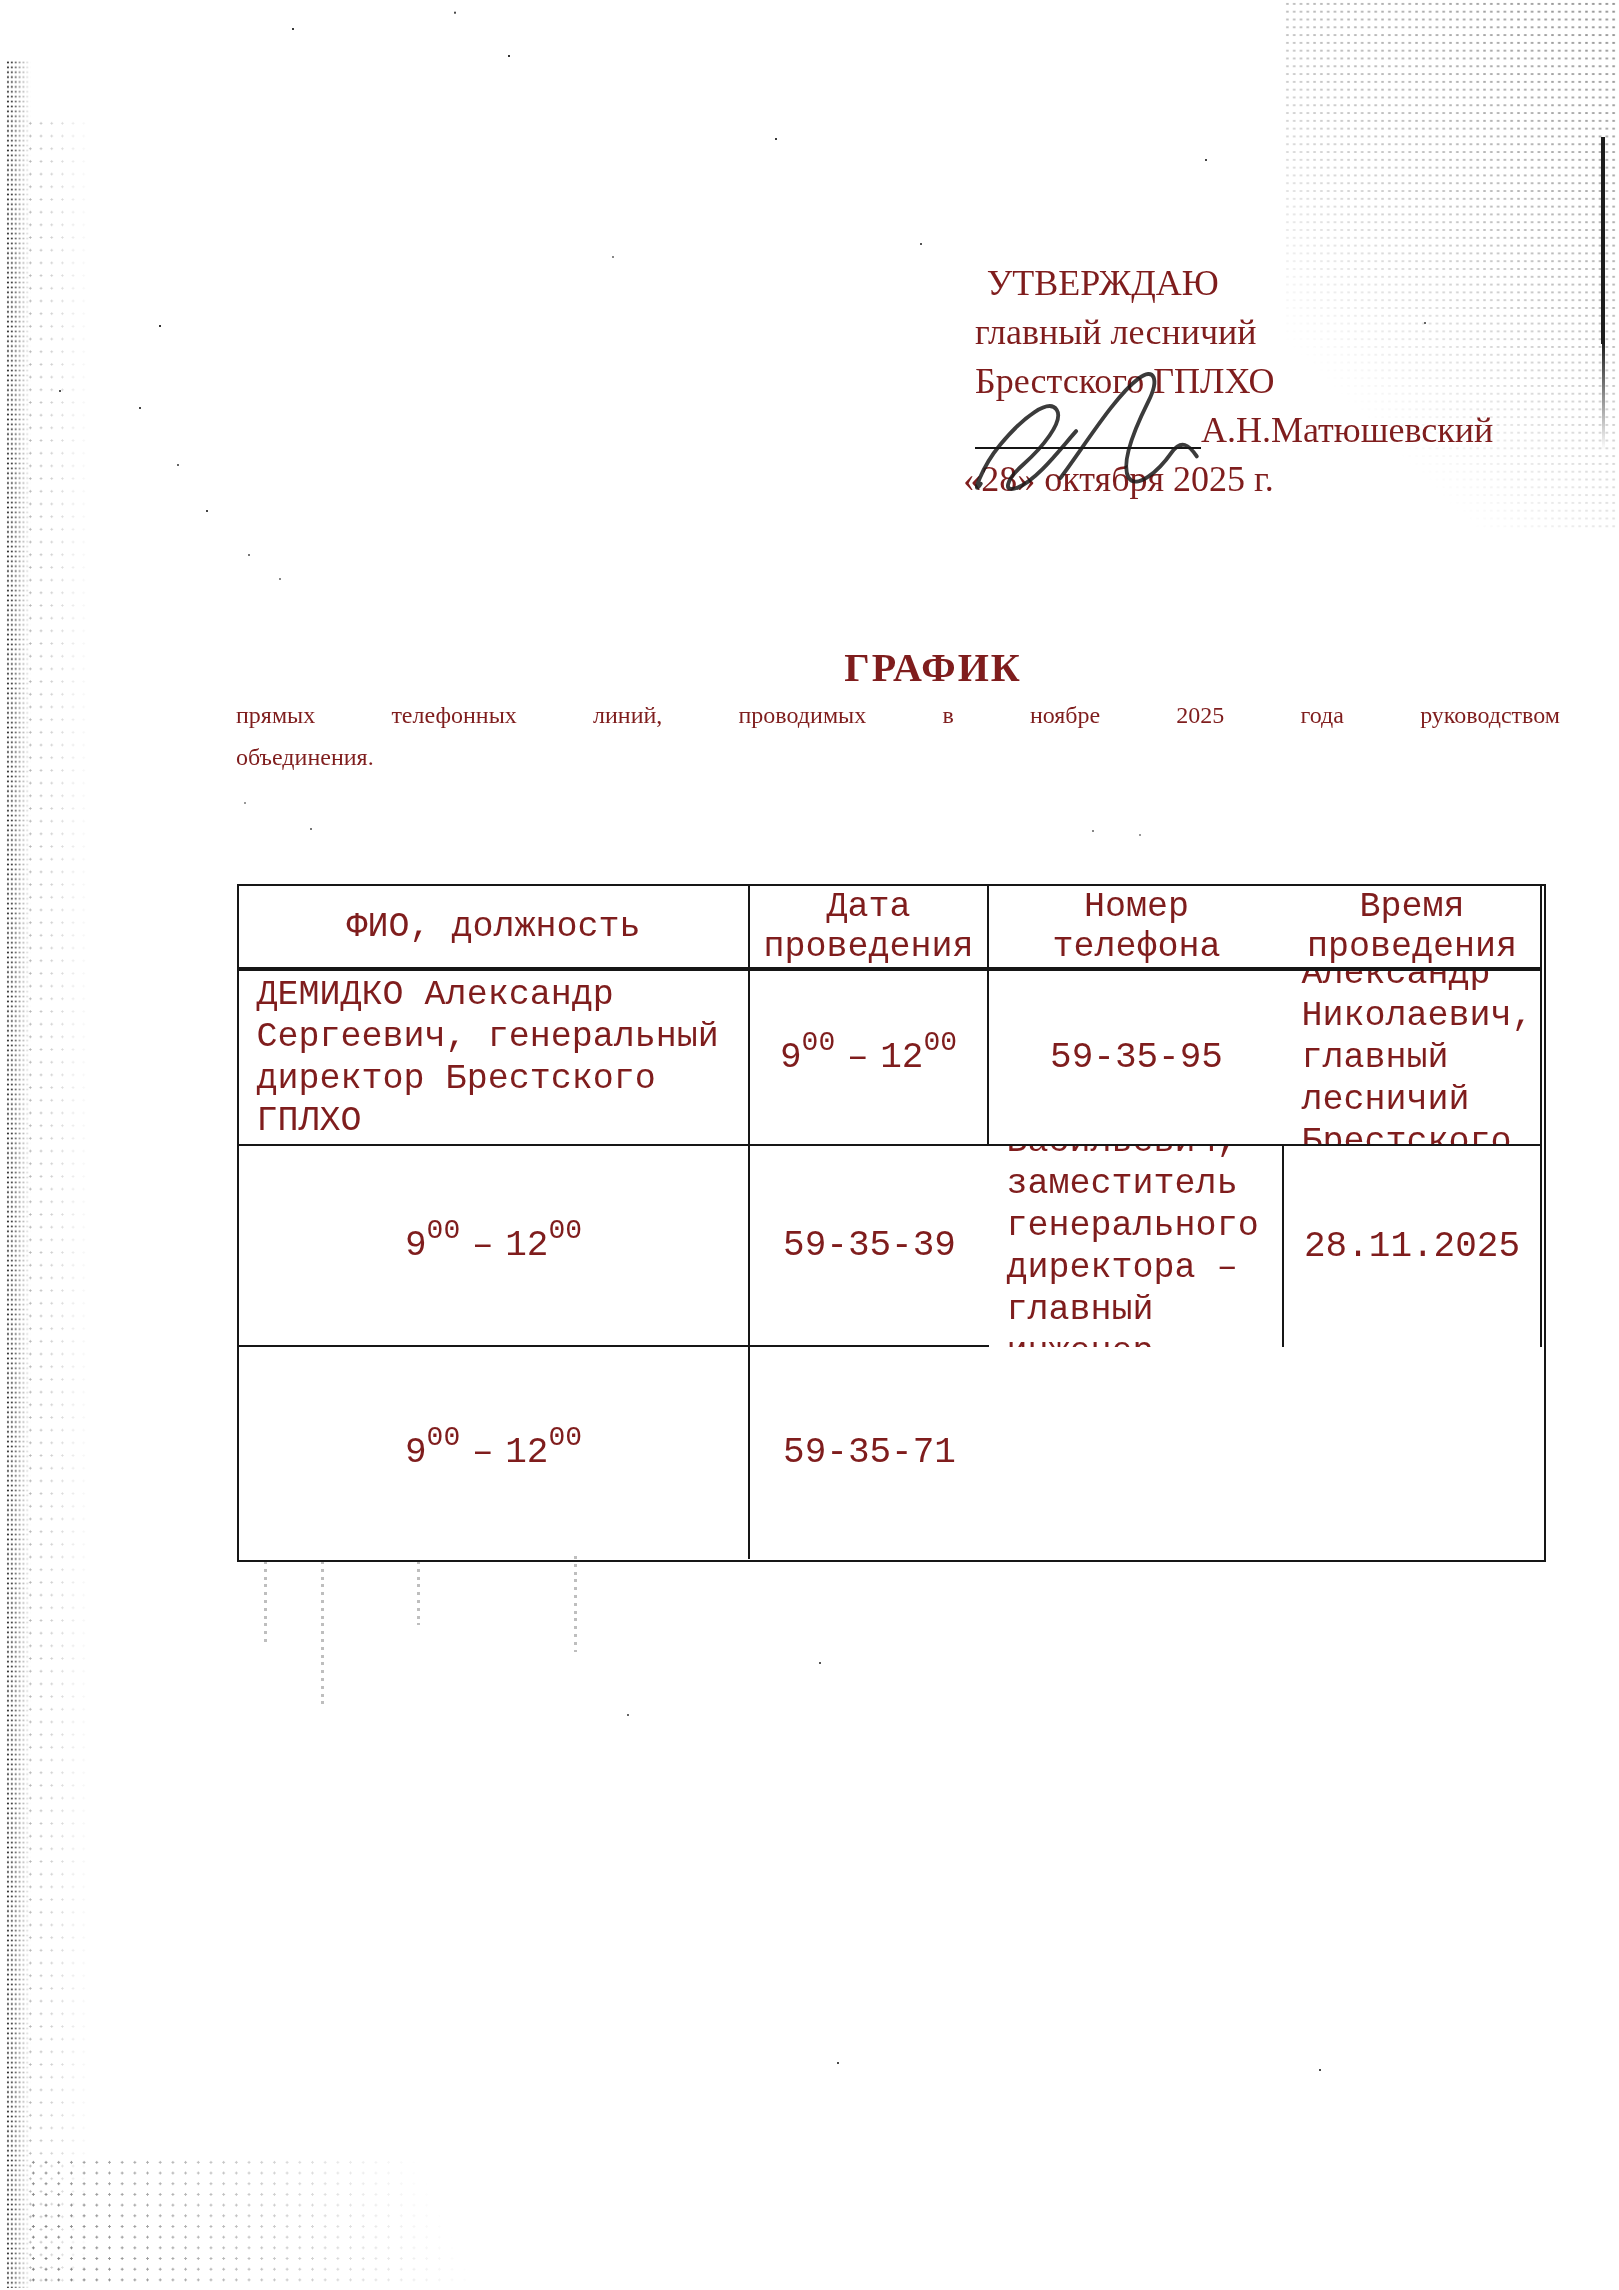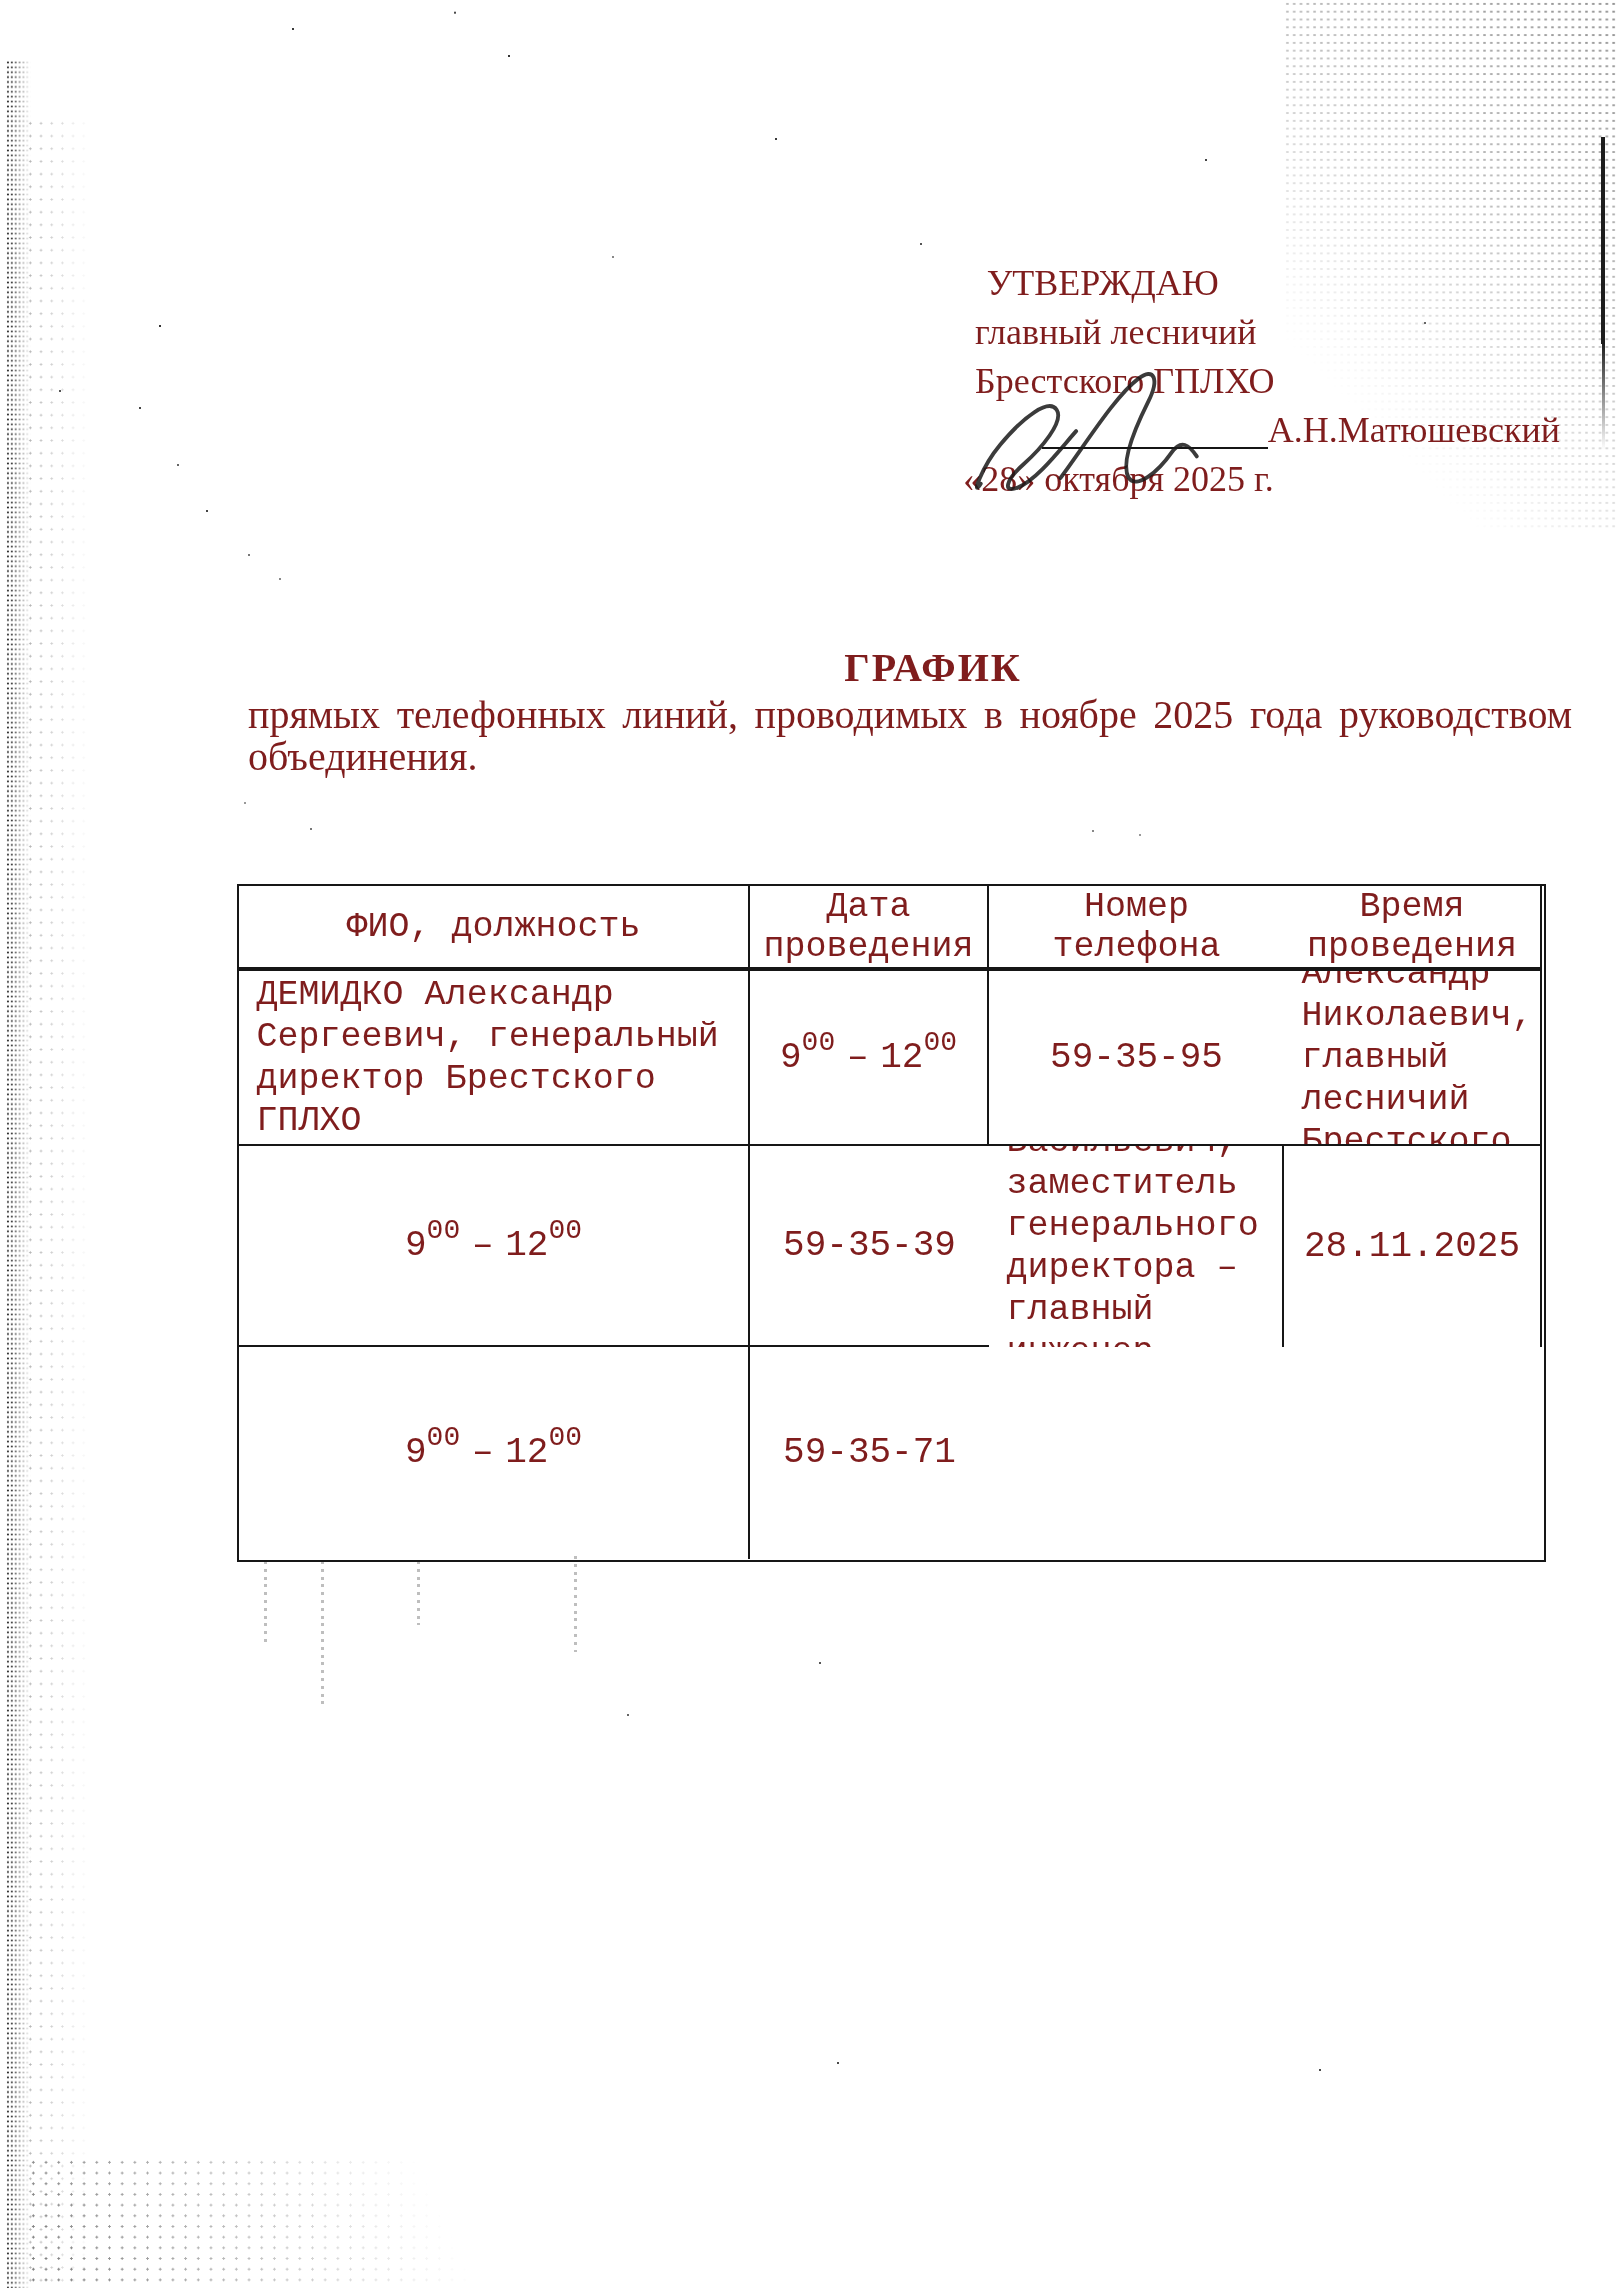--- a/index.html
+++ b/index.html
@@ -56,30 +56,30 @@
   .streak{position:absolute;width:2.9px;opacity:.55;
     background:repeating-linear-gradient(to bottom,rgba(40,40,40,.55) 0 2.9px,transparent 2.9px 7.8px);}
   .streak1{left:264px;top:1561px;height:86px;}
   .streak2{left:321px;top:1561px;height:144px;}
   .streak3{left:417px;top:1561px;height:64px;}
   .streak4{left:574px;top:1556px;height:96px;}
   
   .approval{position:absolute;left:975px;top:259px;width:585px;
     font-size:36px;line-height:49px;white-space:nowrap;}
   .approval .stamp{margin-left:11.7px;}
-  .sig-row{display:flex;align-items:flex-end;justify-content:flex-end;}
+  .sig-row{display:flex;align-items:flex-end;}
   .sig-line{width:226px;border-bottom:2.9px solid #151515;margin-bottom:5.9px;}
   .approval .date-line{margin-left:-11.7px;}
   .signature-svg{position:absolute;left:967px;top:363px;}
   
   .doc-title{position:absolute;left:236px;top:644px;width:1324px;
     text-align:center;font-weight:bold;font-size:40px;letter-spacing:2px;
     transform:translateX(35px);}
-  .intro{position:absolute;left:248px;top:694px;width:1324px;
-    font-size:40px;line-height:42px;}
+  .intro{position:absolute;left:236px;top:694px;width:1324px;
+    font-size:24px;line-height:42px;}
   .jline{text-align:justify;text-align-last:justify;}
   
   .tbl{position:absolute;left:237px;top:884px;width:1309px;height:678px;
     border:2.9px solid #161616;box-sizing:border-box;
     display:grid;
     grid-template-columns:511px 239px 295px 258px;
     grid-template-rows:85px 175px 201px 212px;font-family:Liberation Mono, monospace;}
   .c{border-right:2.9px solid #161616;border-bottom:2.9px solid #161616;
     box-sizing:border-box;display:flex;align-items:center;justify-content:center;
     text-align:center;font-size:36px;line-height:44px;overflow:hidden;}

